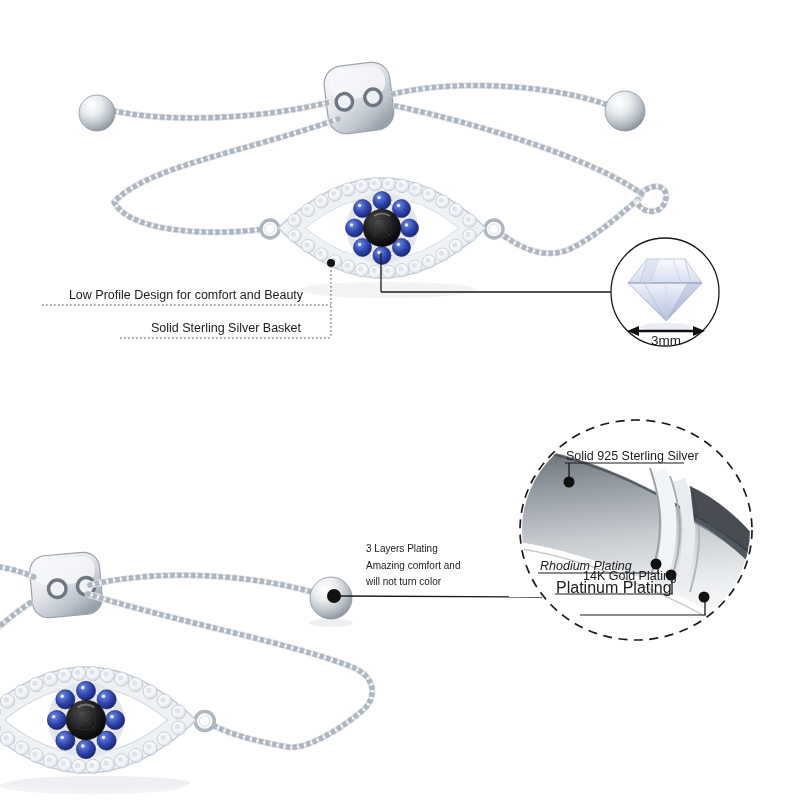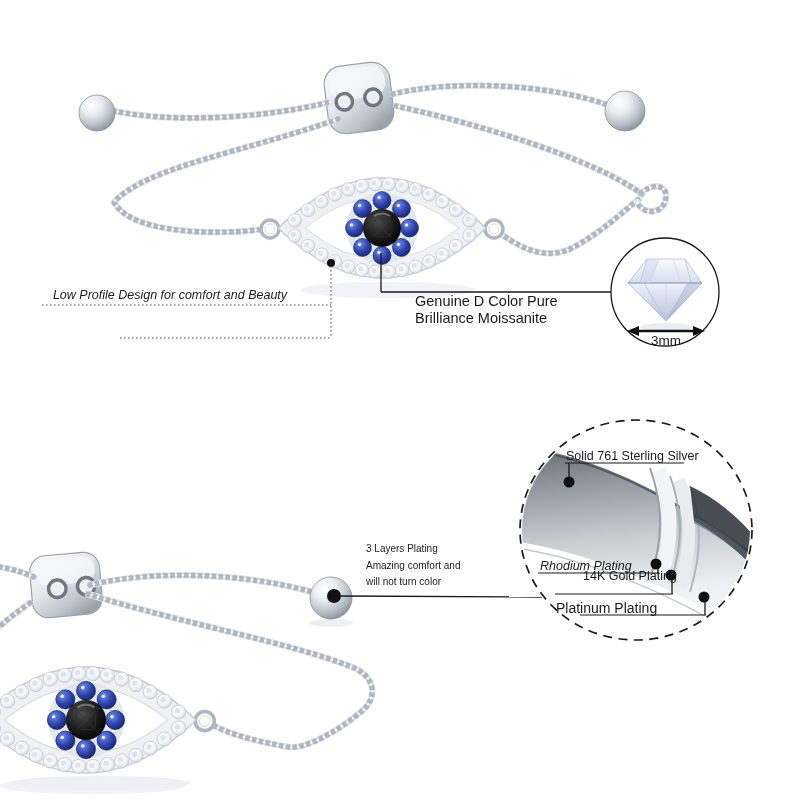--- a/index.html
+++ b/index.html
@@ -2,28 +2,28 @@
 <html><head>
 <meta charset="utf-8">
 <style>
   html,body{margin:0;padding:0;background:#fff;}
   .stage{
     position:relative;width:800px;height:800px;background:#ffffff;overflow:hidden;
     font-family:"Liberation Sans", sans-serif;color:#1b1b1b;
   }
   .lbl{position:absolute;line-height:1.15;white-space:nowrap;}
   .lbl.center{text-align:center;}
-  #lbl-low      {left:24px;  top:288px; width:292px; font-size:12.5px;font-style:italic;}
+  #lbl-low      {left:40px;  top:288px; width:292px; font-size:12.5px;}
   #lbl-basket   {left:120px; top:321px; width:212px; font-size:12.5px;}
   #lbl-moiss    {left:415px; top:293px; font-size:14.5px; line-height:16.5px;}
   #lbl-3mm      {left:636px; top:333px; width:60px;  font-size:13.5px;}
   #lbl-head     {left:366px; top:541px; font-size:10px; line-height:16.5px;}
   #lbl-sterling {left:566px; top:449px; font-size:12.5px;}
   #lbl-rhodium  {left:540px; top:559px; font-size:12.5px;font-style:italic;}
-  #lbl-platinum {left:556px; top:600px; font-size:14px;}
+  #lbl-platinum {left:556px; top:579px; font-size:16px;}
   #lbl-gold     {left:583px; top:569px; font-size:12.5px;}
   svg{position:absolute;left:0;top:0;}
 </style>
 </head>
 <body>
 
 <div class="stage">
 
 <svg id="art" width="800" height="800" viewBox="0 0 800 800">
   <defs>
@@ -388,28 +388,25 @@
       <line x1="672" y1="594" x2="672" y2="578" stroke="#1a1a1a" stroke-width="1.3"></line>
       <circle cx="671" cy="575" r="5.5" fill="#111"></circle>
       <line x1="580" y1="615" x2="706" y2="615" stroke="#1a1a1a" stroke-width="1.1"></line>
       <line x1="705" y1="615" x2="705" y2="600" stroke="#1a1a1a" stroke-width="1.3"></line>
       <circle cx="704" cy="597" r="5.5" fill="#111"></circle>
     </g>
   </g>
 </svg>
 
 <div class="lbl center" id="lbl-low">Low Profile Design for comfort and Beauty</div>
-<div class="lbl" id="lbl-moiss">
-  <div>Genuine D Color Pure</div>
-  <div>Brilliance Moissanite</div>
-</div>
+<div class="lbl center" id="lbl-basket">Solid Sterling Silver Basket</div>
 <div class="lbl center" id="lbl-3mm">3mm</div>
 <div class="lbl" id="lbl-head">
   <div>3 Layers Plating</div>
   <div>Amazing comfort and</div>
   <div>will not turn color</div>
 </div>
-<div class="lbl" id="lbl-sterling">Solid 761 Sterling Silver</div>
+<div class="lbl" id="lbl-sterling">Solid 925 Sterling Silver</div>
 <div class="lbl" id="lbl-rhodium">Rhodium Plating</div>
 <div class="lbl" id="lbl-platinum">Platinum Plating</div>
 <div class="lbl" id="lbl-gold">14K Gold Plating</div>
 
 </div>
 
 </body></html>

